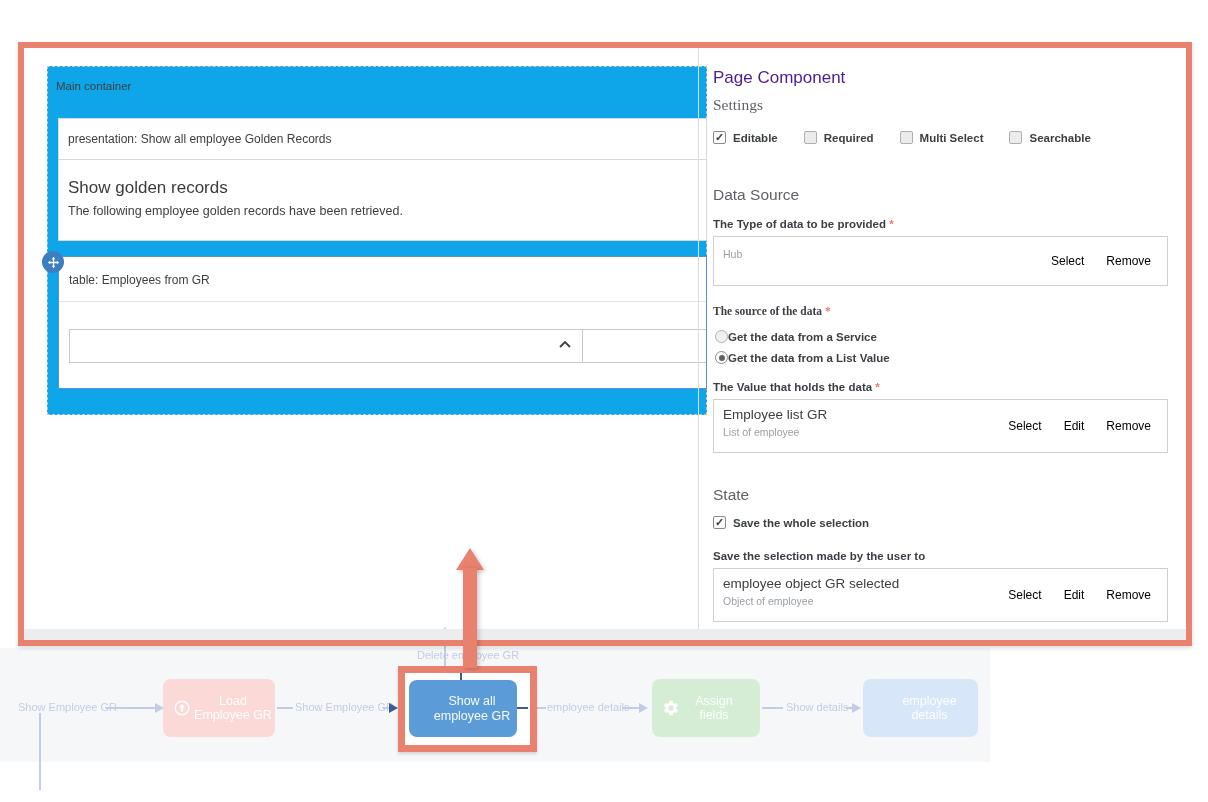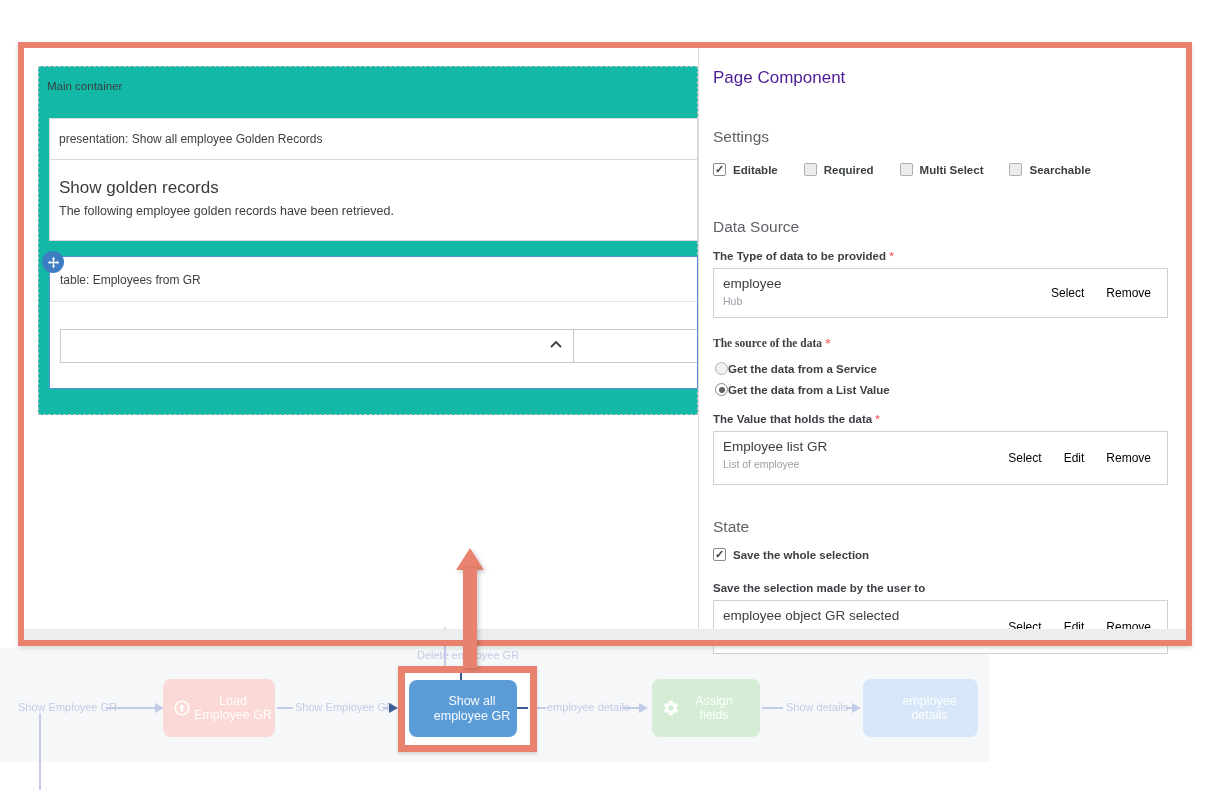--- a/index.html
+++ b/index.html
@@ -8,22 +8,22 @@
   .abs { position:absolute; }
 
   
   .panel-bg    { left:24px; top:48px; width:1162px; height:591px; background:#fff; z-index:2; }
   .panel-frame { left:18px; top:42px; width:1174px; height:604px; border:6px solid #e8826e;
                  z-index:30; pointer-events:none; box-shadow:0 2px 4px rgba(0,0,0,.15); }
   .panel-scroll-strip { left:24px; top:629px; width:1162px; height:12px; background:#ebedef; z-index:6; }
   .pane-divider { left:698px; top:48px; width:1px; height:581px; background:#dcdcdc; z-index:5; }
 
   
-  .main-container { left:38px; top:66px; width:660px; height:349px; border:1px dashed #c6c6c6;
-                    background:#14b8a6; z-index:3; }
+  .main-container { left:47px; top:66px; width:660px; height:349px; border:1px dashed #c6c6c6;
+                    background:#0ea5e9; z-index:3; }
   .container-label { position:absolute; left:8px; top:13px; font-size:11.5px; color:#3c4043; }
   .canvas-box { position:absolute; left:10px; width:649px; background:#fff; border:1px solid #d8d8d8; }
   .presentation-box { top:51px; height:42px; }
   .presentation-box span { position:absolute; left:9px; top:13px; font-size:12px;text-align:center; }
   .golden-box { top:92px; height:82px; }
   .golden-box h2 { position:absolute; left:9px; top:18px; font-size:17px; font-weight:400; color:#3b3b3b; }
   .golden-box p  { position:absolute; left:9px; top:44px; font-size:12.5px; color:#3c4043; }
   .table-block { top:189px; height:133px; border:1px solid #5c8ed8; }
   .table-label-row { height:45px; border-bottom:1px solid #e3e3e3; }
   .table-label-row span { position:absolute; left:10px; top:16px; font-size:12px; }
@@ -124,21 +124,21 @@
 
 <div class="abs move-badge">
   <svg width="13" height="13" viewBox="0 0 24 24">
     <path fill="#fff" d="M12 1.5 L15.2 5.8 H13.2 V10.8 H18.2 V8.8 L22.5 12 L18.2 15.2 V13.2 H13.2 V18.2 H15.2 L12 22.5 L8.8 18.2 H10.8 V13.2 H5.8 V15.2 L1.5 12 L5.8 8.8 V10.8 H10.8 V5.8 H8.8 Z"></path>
   </svg>
 </div>
 
 <div class="abs inspector">
   <div class="insp-title">Page Component</div>
 
-  <div class="section-h" style="margin-top:40px;">Settings</div>
+  <div class="section-h" style="margin-top:8px;font-family:Liberation Serif, serif;">Settings</div>
   <div class="cb-row">
     <label class="cb-item">
       <span class="cb checked">✓</span>
       <span>Editable</span>
     </label>
     <label class="cb-item">
       <span class="cb"></span>
       <span>Required</span>
     </label>
     <label class="cb-item">
@@ -151,21 +151,20 @@
     </label>
   </div>
 
   <div class="section-h" style="margin-top:42px;">Data Source</div>
 
   <div class="field-label" style="margin-top:14px;">
     <span>The Type of data to be provided</span>
     <span class="req">*</span>
   </div>
   <div class="item-box" style="height:50px;">
-    <div class="item-title">employee</div>
     <div class="item-sub">Hub</div>
     <div class="item-actions">
       <span class="action-link">Select</span>
       <span class="action-link">Remove</span>
     </div>
   </div>
 
   <div class="field-label" style="margin-top:19px;font-family:Liberation Serif, serif;">
     <span>The source of the data</span>
     <span class="req">*</span>

